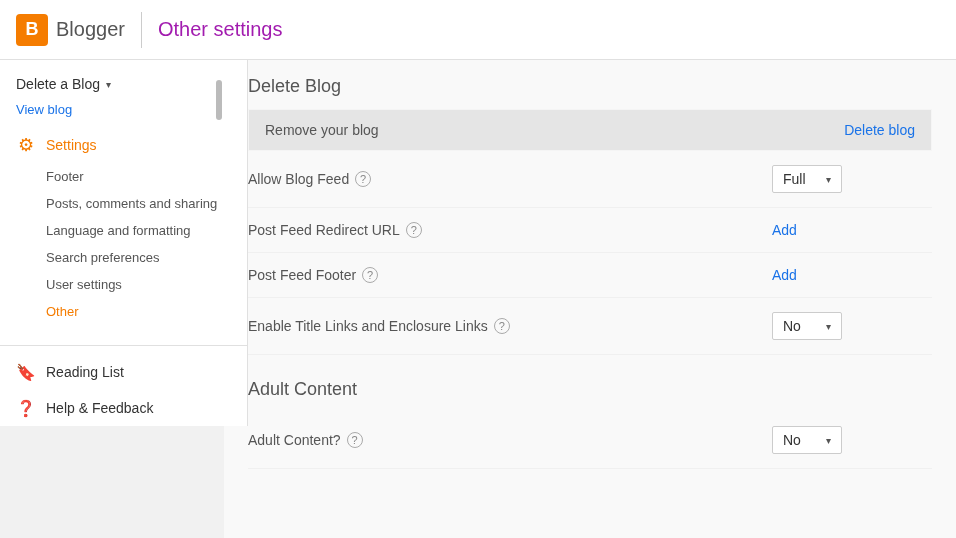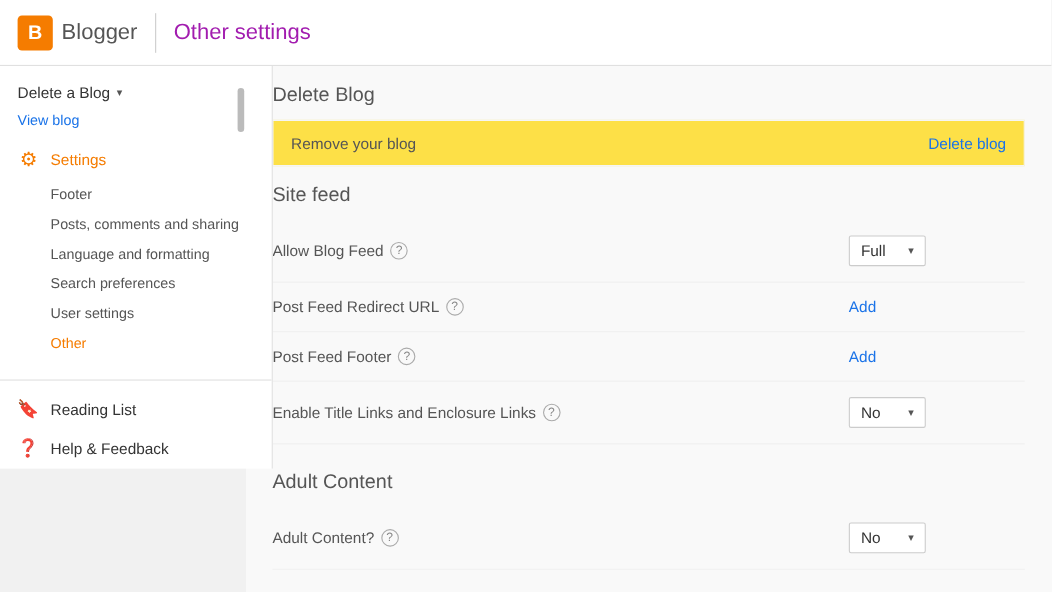--- a/index.html
+++ b/index.html
@@ -154,21 +154,21 @@
       color: #555;
       font-weight: normal;
       padding: 16px 0 12px;
     }
 
     
     .delete-blog-row {
       display: flex;
       align-items: center;
       padding: 12px 0;
-      background: #fde047;
+      background: #e5e5e5;
       padding: 12px 16px;
       border: 1px solid #f5f5f5;
     }
     .delete-blog-label {
       flex: 1;
       font-size: 14px;
       color: #555;
     }
     .delete-blog-link {
       color: #1a73e8;
@@ -317,21 +317,20 @@
 
   <div class="main">
     <div class="content-area">
 
       <h2 class="section-heading">Delete Blog</h2>
       <div class="delete-blog-row">
         <span class="delete-blog-label">Remove your blog</span>
         <a class="delete-blog-link">Delete blog</a>
       </div>
 
-      <h2 class="section-heading">Site feed</h2>
 
       <div class="setting-row">
         <span class="setting-label">
           <span>Allow Blog Feed</span>
           <span class="help-icon">?</span>
         </span>
         <div class="setting-value">
           <button class="dropdown-btn">
             <span>Full</span>
             <span class="dropdown-caret">▾</span>

